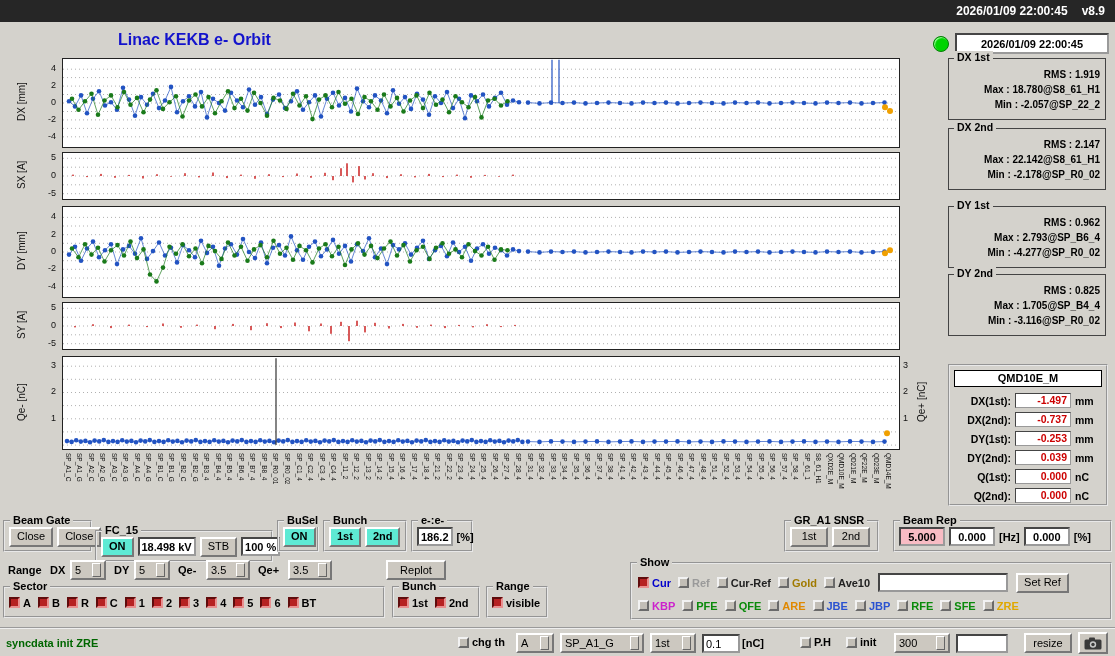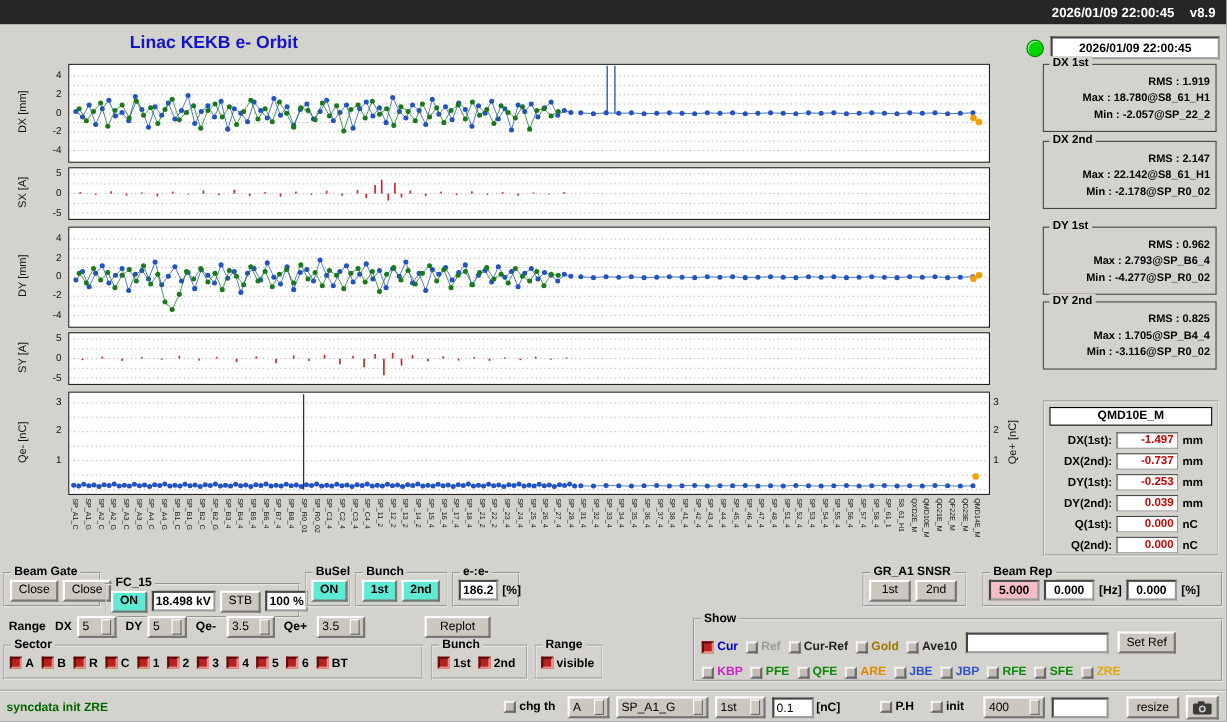--- a/index.html
+++ b/index.html
@@ -49,21 +49,21 @@
     display:inline-flex;align-items:center;justify-content:space-between;gap:4px;padding:0 3px;
     font-size:11px;font-family:inherit;box-sizing:border-box;cursor:default;}
   .optg{width:7px;height:12px;background:#ccc8c0;border:1px solid;border-color:#fff #666 #666 #fff;}
   .titem{display:inline-flex;align-items:center;gap:3px;}
   .tbox{width:11px;height:11px;box-sizing:border-box;background:#c2beb6;border:2px solid;
     border-color:#f2f2f2 #6a6a6a #6a6a6a #f2f2f2;}
   .tbox.on{background:#b62222;border-color:#5f0c0c #e89090 #e89090 #5f0c0c;}
   .tlab{font-size:11px;font-weight:bold;}
   .items{display:inline-flex;align-items:center;gap:7px;}
   .show-group{display:block;padding:7px 6px 2px;}
-  .show-row{display:flex;align-items:flex-end;gap:8px;height:23px;}
+  .show-row{display:flex;align-items:center;gap:8px;height:23px;}
   .tinput{background:#fff;border:2px inset #999;height:15px;font-size:11px;font-family:inherit;padding:0 2px;}
   .statusbar{position:absolute;left:0;top:627px;width:1115px;height:27px;border-top:2px groove #eee;}
   .sb-msg{position:absolute;left:6px;top:8px;color:#006600;font-size:11px;font-weight:bold;}
   .abs{position:absolute;}
 </style>
 </head>
 <body>
 
 <div class="screen">
 
@@ -1107,21 +1107,21 @@
     <span class="lab abs" style="left:742px;top:8px">[nC]</span>
     <span class="titem abs" style="left:800px;top:7px">
       <span class="tbox"></span>
       <span class="tlab">P.H</span>
     </span>
     <span class="titem abs" style="left:846px;top:7px">
       <span class="tbox"></span>
       <span class="tlab">init</span>
     </span>
     <button class="opt abs" style="left:894px;top:4px;width:56px">
-      <span>400</span>
+      <span>300</span>
         <span class="optg"></span>
     </button>
     <input class="tinput abs" style="left: 956px; top: 5px; width: 44px;" value="">
     <button class="btn abs" style="left:1024px;top:4px;width:48px">resize</button>
     <button class="btn abs" style="left:1078px;top:3px;width:30px;height:22px;padding:0">
       <svg width="18" height="13" viewBox="0 0 18 13" style="display:block;margin:0 auto">
         <rect x="0.5" y="2.5" width="17" height="10" rx="1.5" fill="#3a3a3a"></rect>
         <rect x="5" y="0.5" width="6" height="3" rx="1" fill="#3a3a3a"></rect>
         <circle cx="9" cy="7.5" r="3.2" fill="#c8c8c8"></circle>
         <circle cx="9" cy="7.5" r="1.7" fill="#3a3a3a"></circle>

